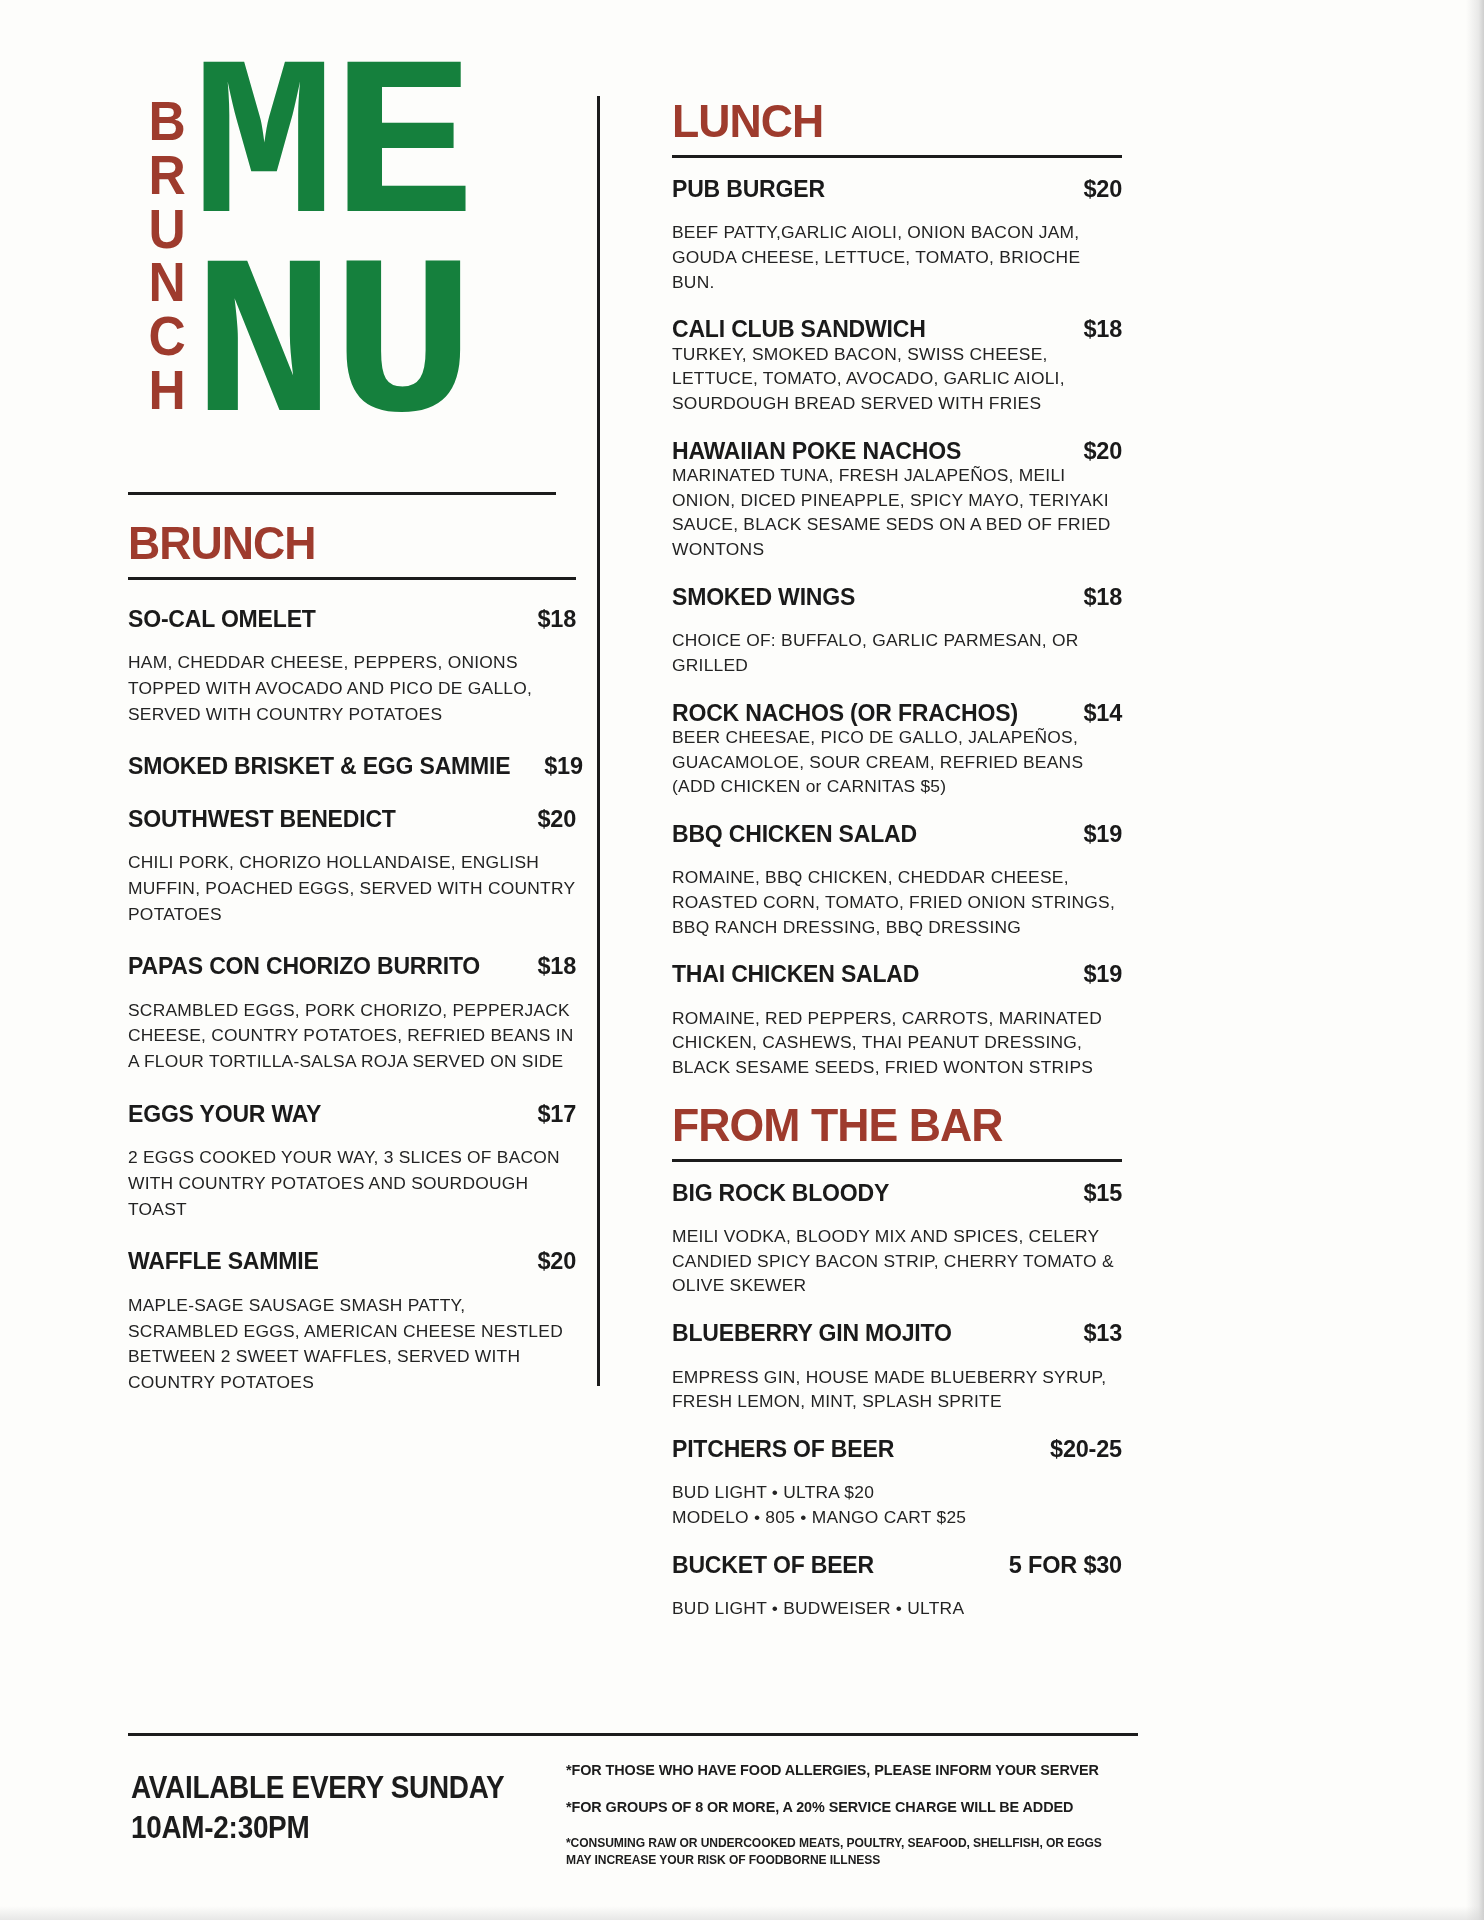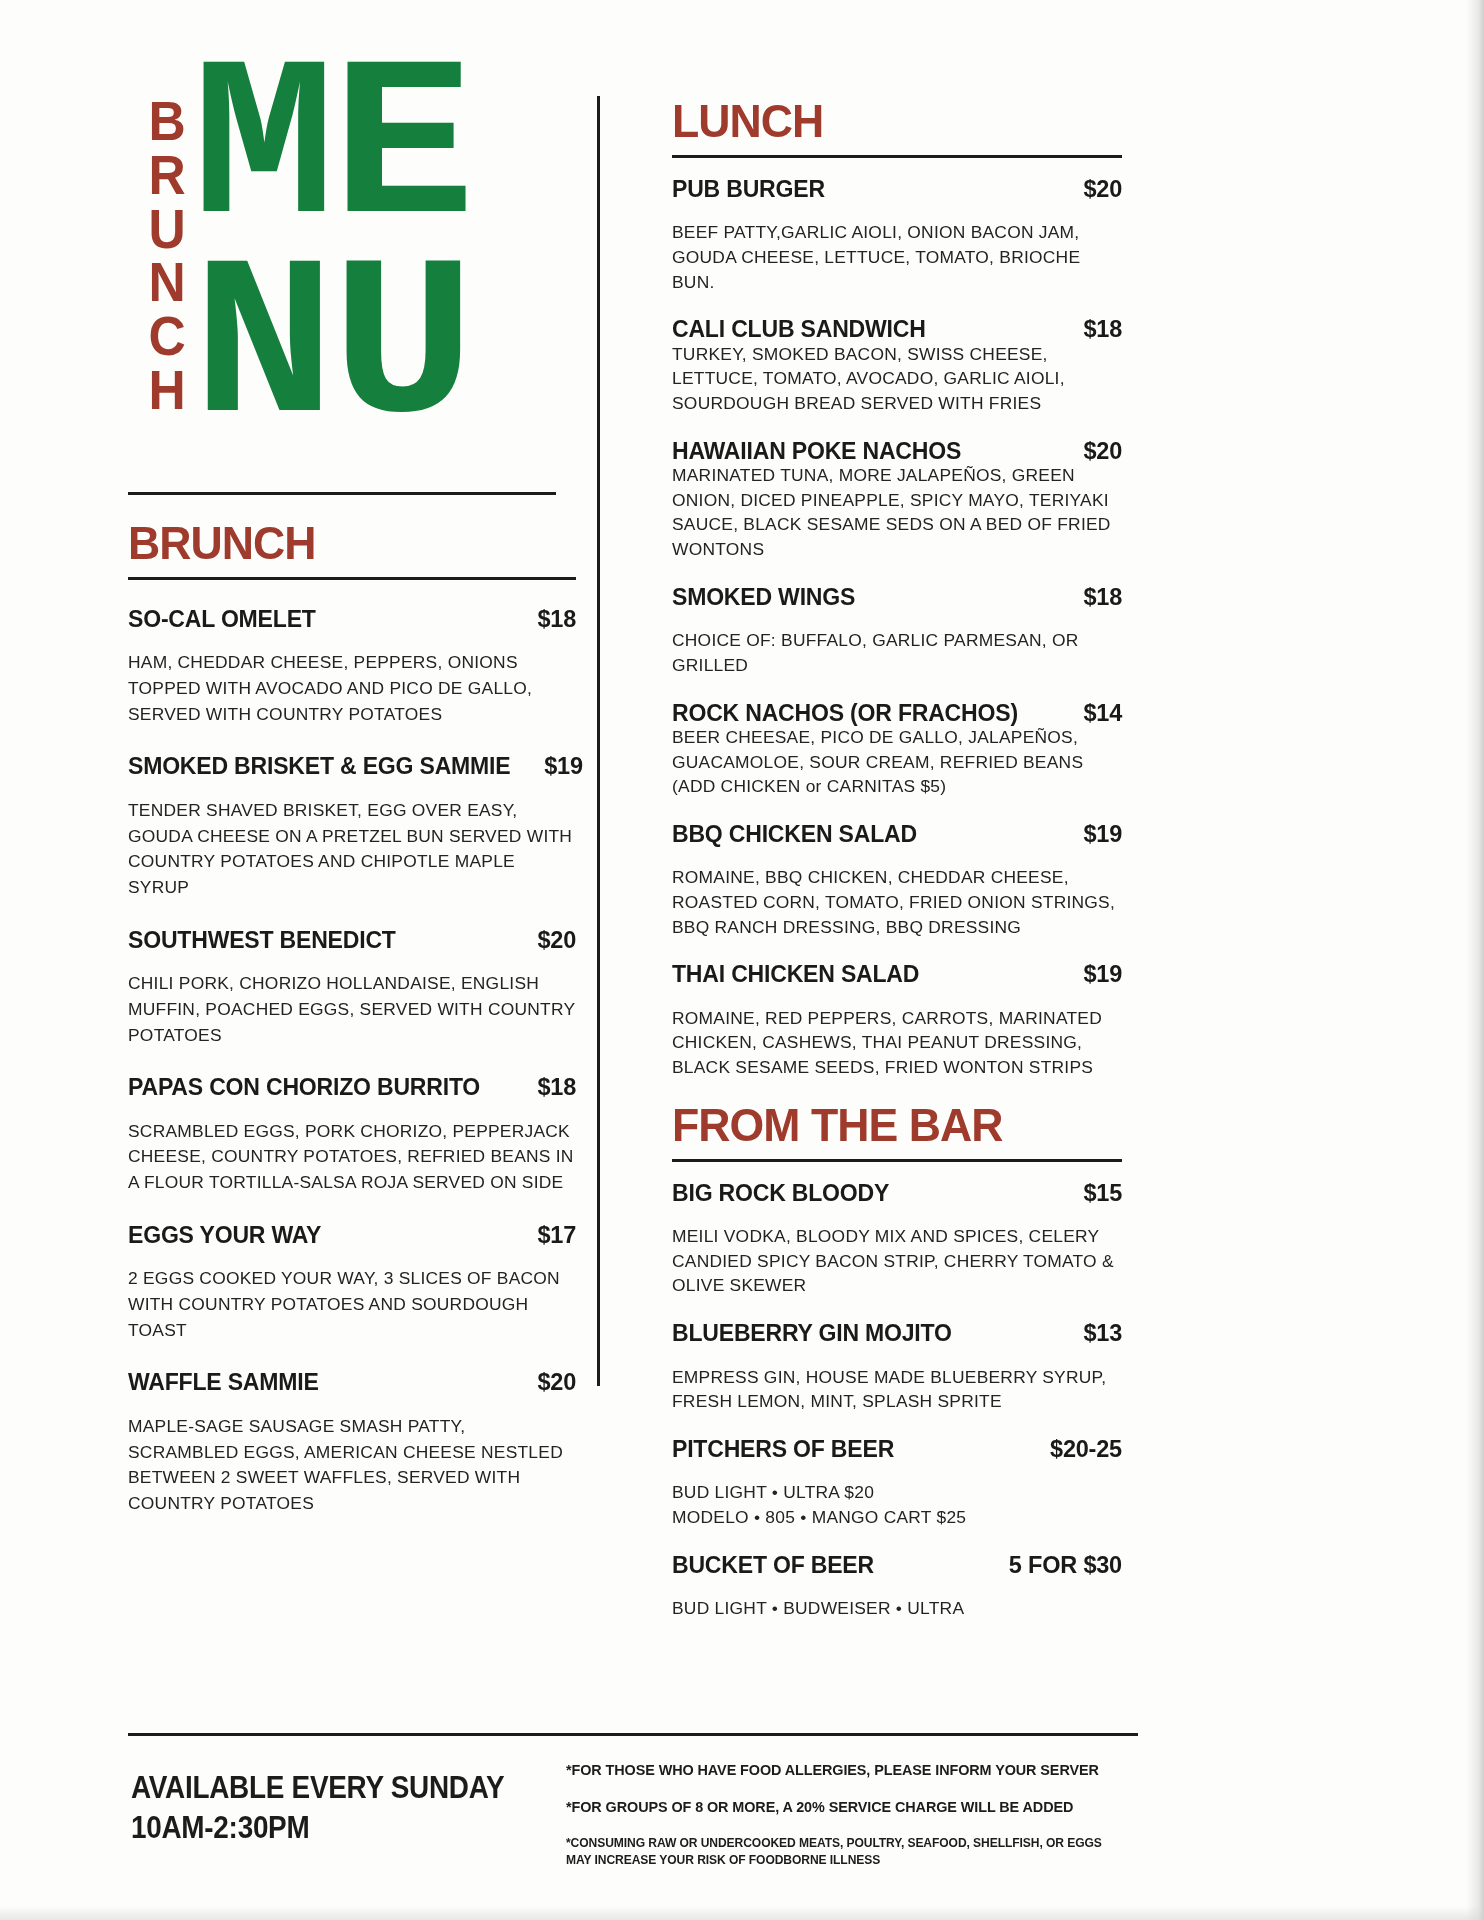--- a/index.html
+++ b/index.html
@@ -256,21 +256,20 @@
         <div class="item-price">$18</div>
       </div>
       <div class="item-desc">HAM, CHEDDAR CHEESE, PEPPERS, ONIONS TOPPED WITH AVOCADO AND PICO DE GALLO, SERVED WITH COUNTRY POTATOES</div>
     </div>
 
     <div class="item">
       <div class="item-head">
         <div class="item-name">SMOKED BRISKET &amp; EGG SAMMIE</div>
         <div class="item-price">$19</div>
       </div>
-      <div class="item-desc">TENDER SHAVED BRISKET, EGG OVER EASY, GOUDA CHEESE ON A PRETZEL BUN SERVED WITH COUNTRY POTATOES AND CHIPOTLE MAPLE SYRUP</div>
     </div>
 
     <div class="item">
       <div class="item-head">
         <div class="item-name">SOUTHWEST BENEDICT</div>
         <div class="item-price">$20</div>
       </div>
       <div class="item-desc">CHILI PORK, CHORIZO HOLLANDAISE, ENGLISH MUFFIN, POACHED EGGS, SERVED WITH COUNTRY POTATOES</div>
     </div>
 
@@ -317,21 +316,21 @@
         <div class="item-price">$18</div>
       </div>
       <div class="item-desc">TURKEY, SMOKED BACON, SWISS CHEESE, LETTUCE, TOMATO, AVOCADO, GARLIC AIOLI, SOURDOUGH BREAD SERVED WITH FRIES</div>
     </div>
 
     <div class="item tight">
       <div class="item-head">
         <div class="item-name">HAWAIIAN POKE NACHOS</div>
         <div class="item-price">$20</div>
       </div>
-      <div class="item-desc">MARINATED TUNA, MORE JALAPEÑOS, GREEN ONION, DICED PINEAPPLE, SPICY MAYO, TERIYAKI SAUCE, BLACK SESAME SEDS ON A BED OF FRIED WONTONS</div>
+      <div class="item-desc">MARINATED TUNA, FRESH JALAPEÑOS, MEILI ONION, DICED PINEAPPLE, SPICY MAYO, TERIYAKI SAUCE, BLACK SESAME SEDS ON A BED OF FRIED WONTONS</div>
     </div>
 
     <div class="item">
       <div class="item-head">
         <div class="item-name">SMOKED WINGS</div>
         <div class="item-price">$18</div>
       </div>
       <div class="item-desc">CHOICE OF: BUFFALO, GARLIC PARMESAN, OR GRILLED</div>
     </div>
 

